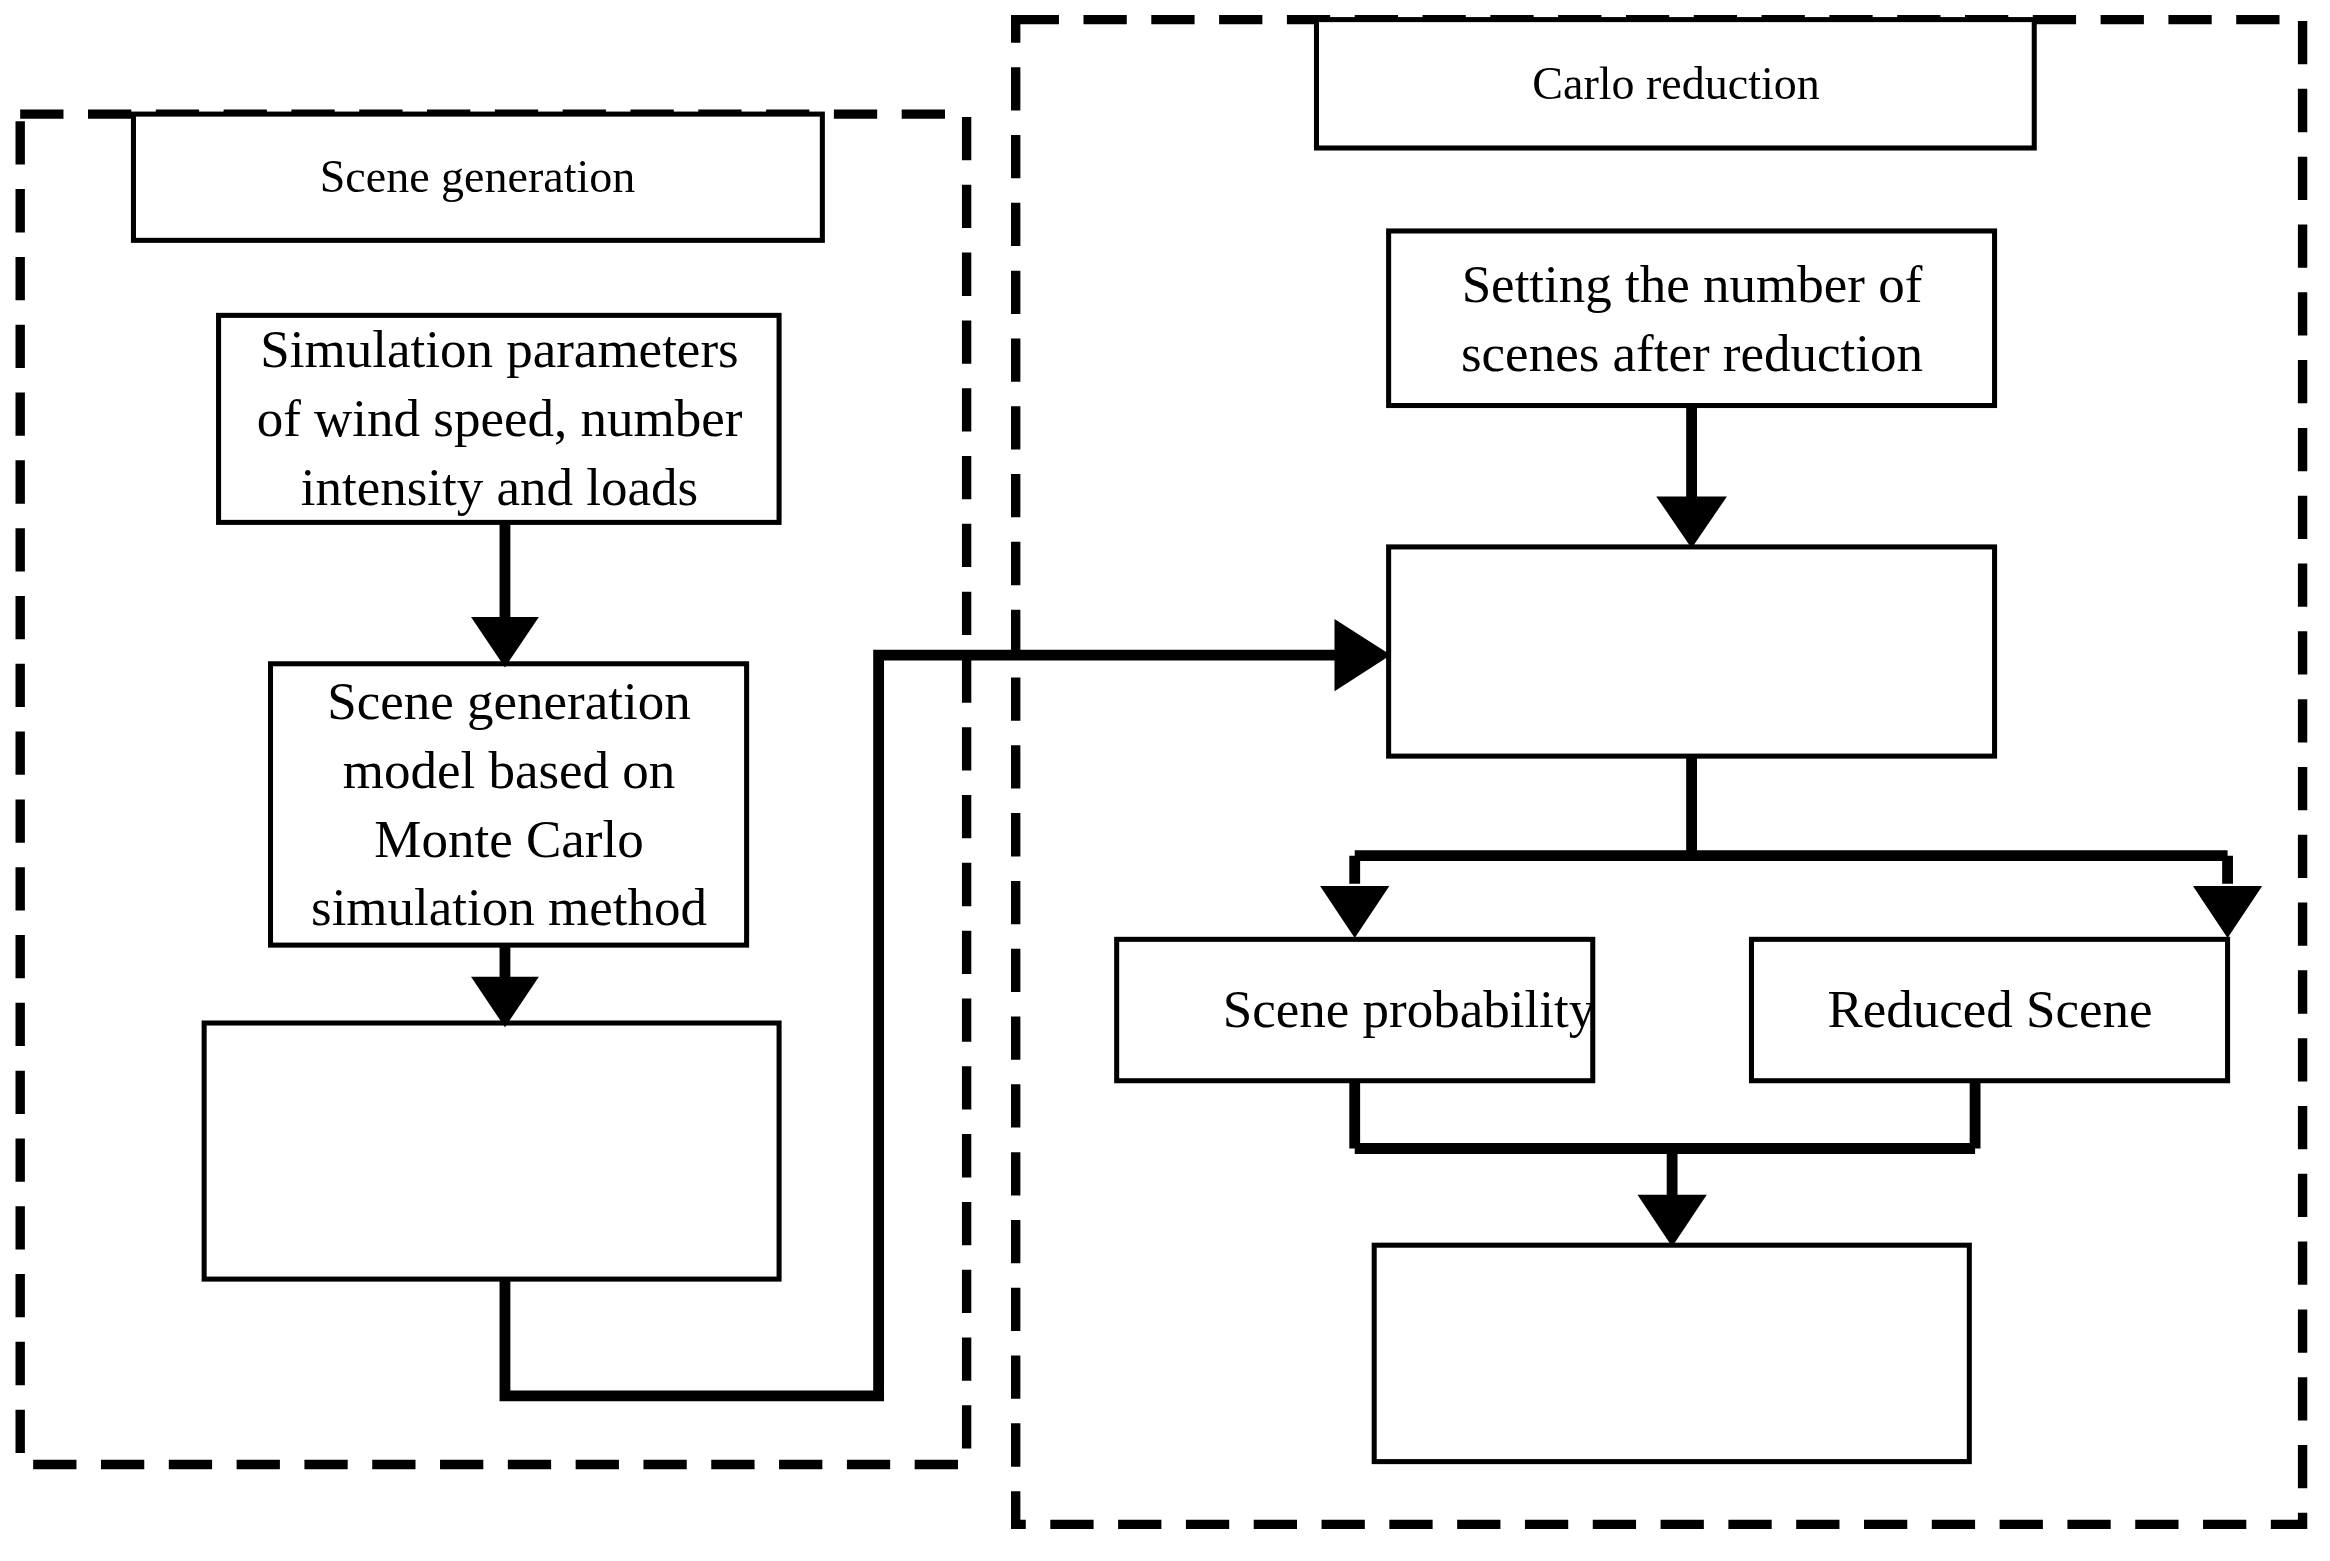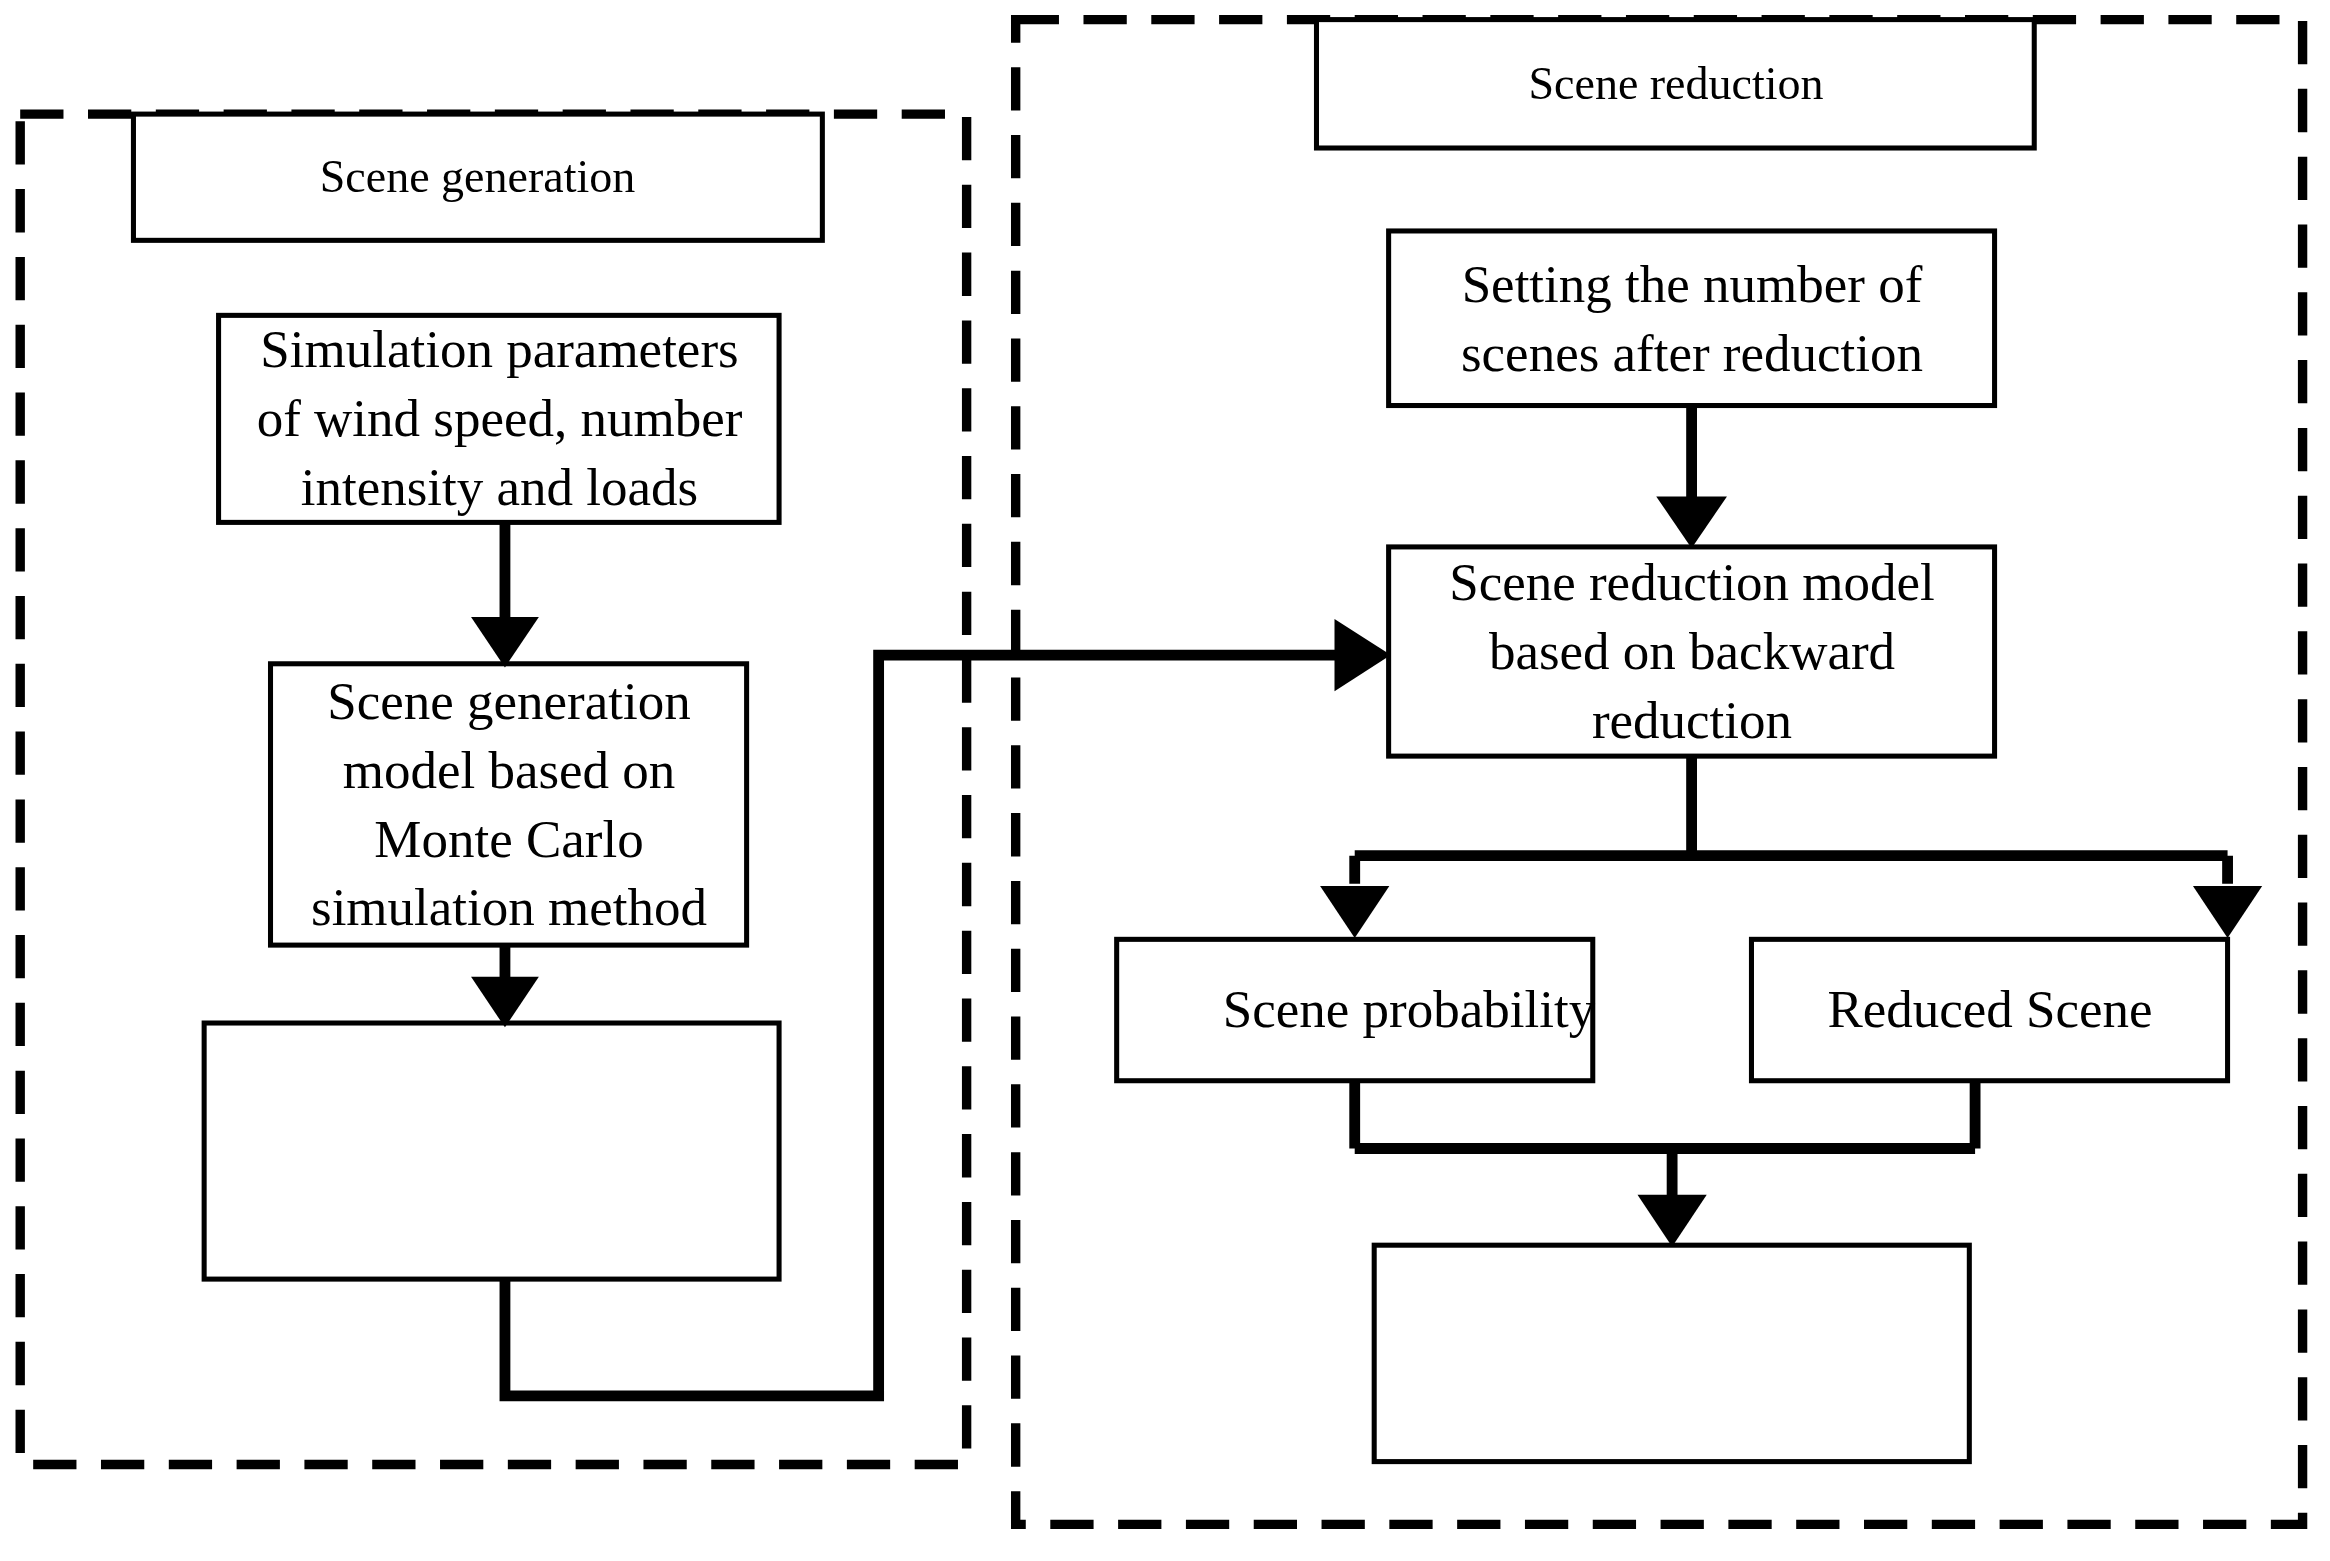--- a/index.html
+++ b/index.html
@@ -104,38 +104,35 @@
     <polygon class="arrowhead" points="1878,1300 1830,1228 1926,1228"></polygon>
     <polygon class="arrowhead" points="3088,1300 3040,1228 3136,1228"></polygon>
 
     <path class="conn" d="M 1878,1498 L 1878,1592 M 1878,1592 L 2738,1592 M 2738,1592 L 2738,1498 M 2318,1592 L 2318,1660"></path>
     <polygon class="arrowhead" points="2318,1728 2270,1656 2366,1656"></polygon>
 
   </svg>
 
   <div class="node-label header-label" style="left:133px; top:114px; width:689px; height:126px;">Scene generation</div>
 
-  <div class="node-label header-label" style="left:1317px; top:19.5px; width:718px; height:128px;">Scene reduction</div>
+  <div class="node-label header-label" style="left:1317px; top:19.5px; width:718px; height:128px;">Carlo reduction</div>
 
   <div class="node-label" style="left:219px; top:315px; width:561px; height:207px;">Simulation parameters
 of wind speed, number
 intensity and loads</div>
 
   <div class="node-label" style="left:271px; top:664px; width:476px; height:281px;">Scene generation
 model based on
 Monte Carlo
 simulation method</div>
 
 
   <div class="node-label" style="left:1389px; top:231px; width:606px; height:175px;">Setting the number of
 scenes after reduction</div>
 
-  <div class="node-label" style="left:1389px; top:547px; width:606px; height:209px;">Scene reduction model
-based on backward
-reduction</div>
 
   <div class="node-label" style="left:1171px; top:939px; width:476px; height:141px;">Scene probability</div>
 
   <div class="node-label" style="left:1752px; top:939px; width:476px; height:141px;">Reduced Scene</div>
 
 
 </div>
 
 
 </body></html>

